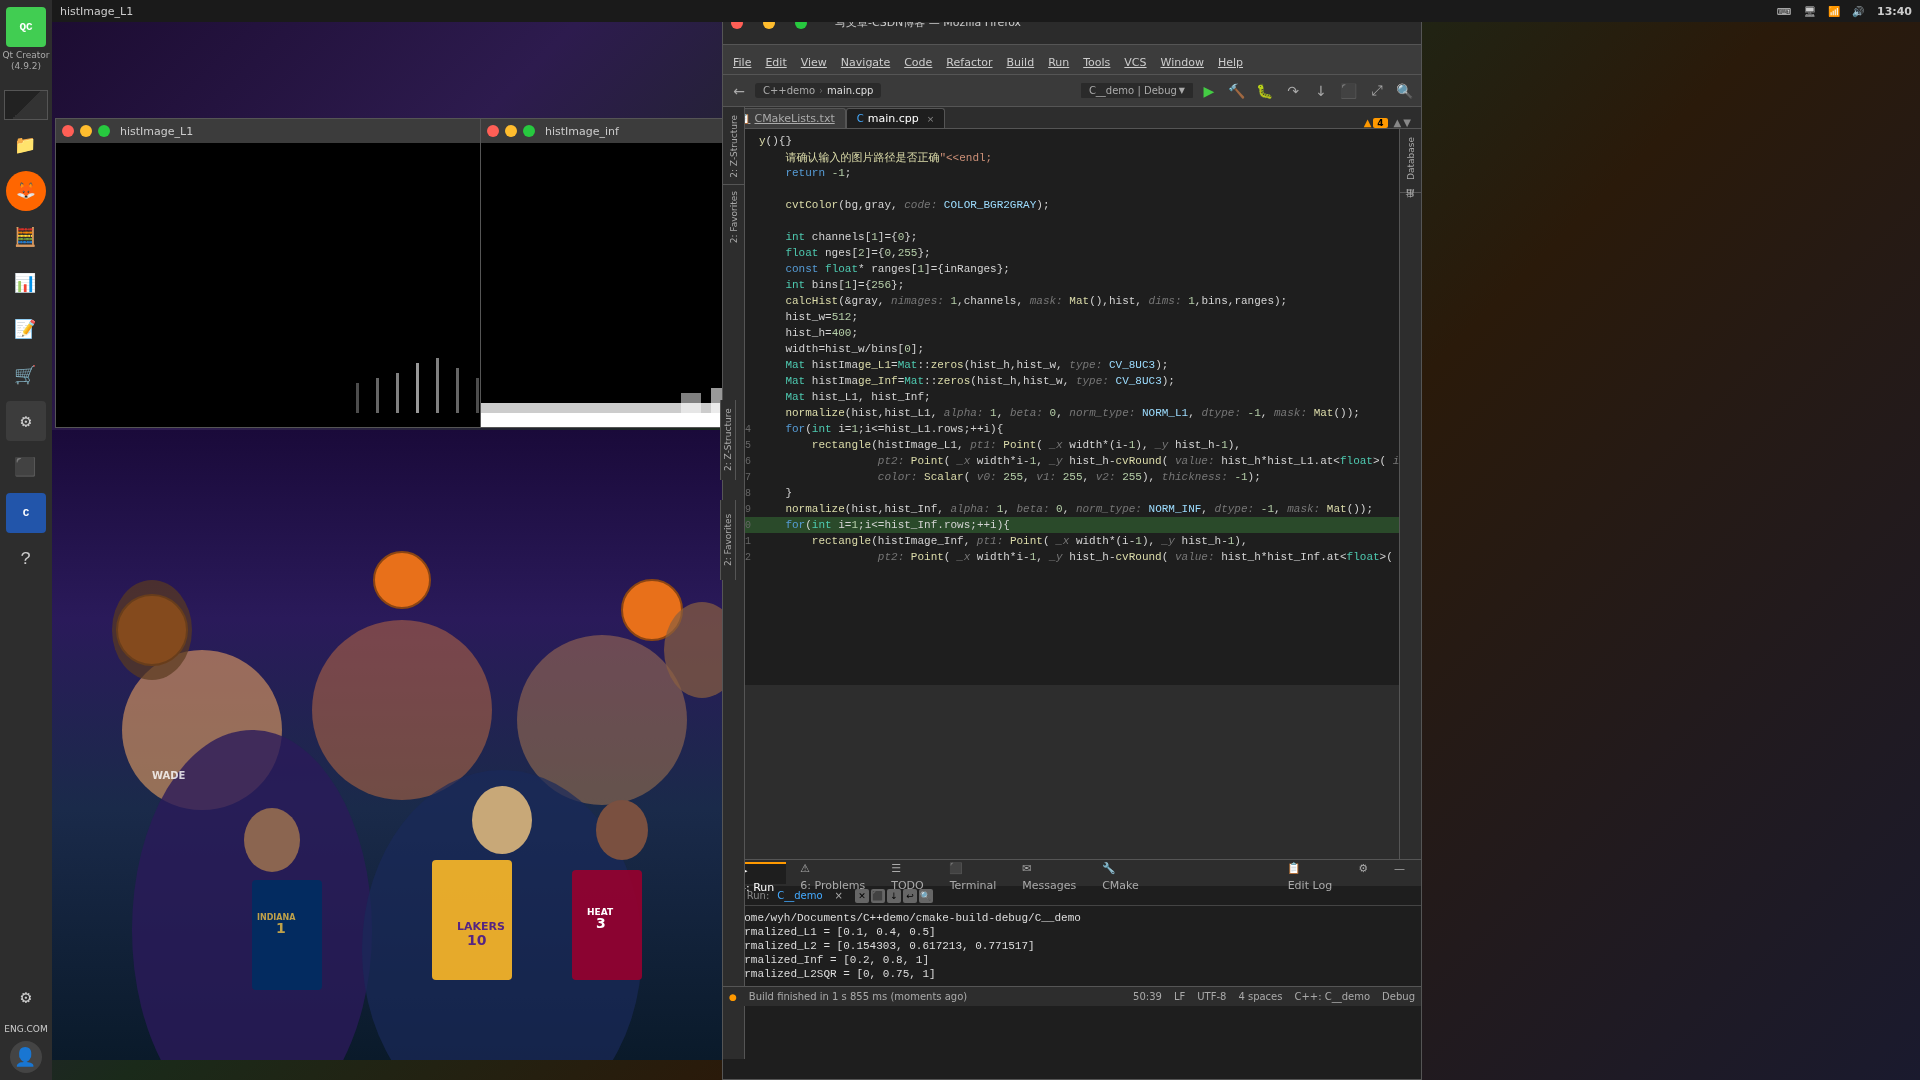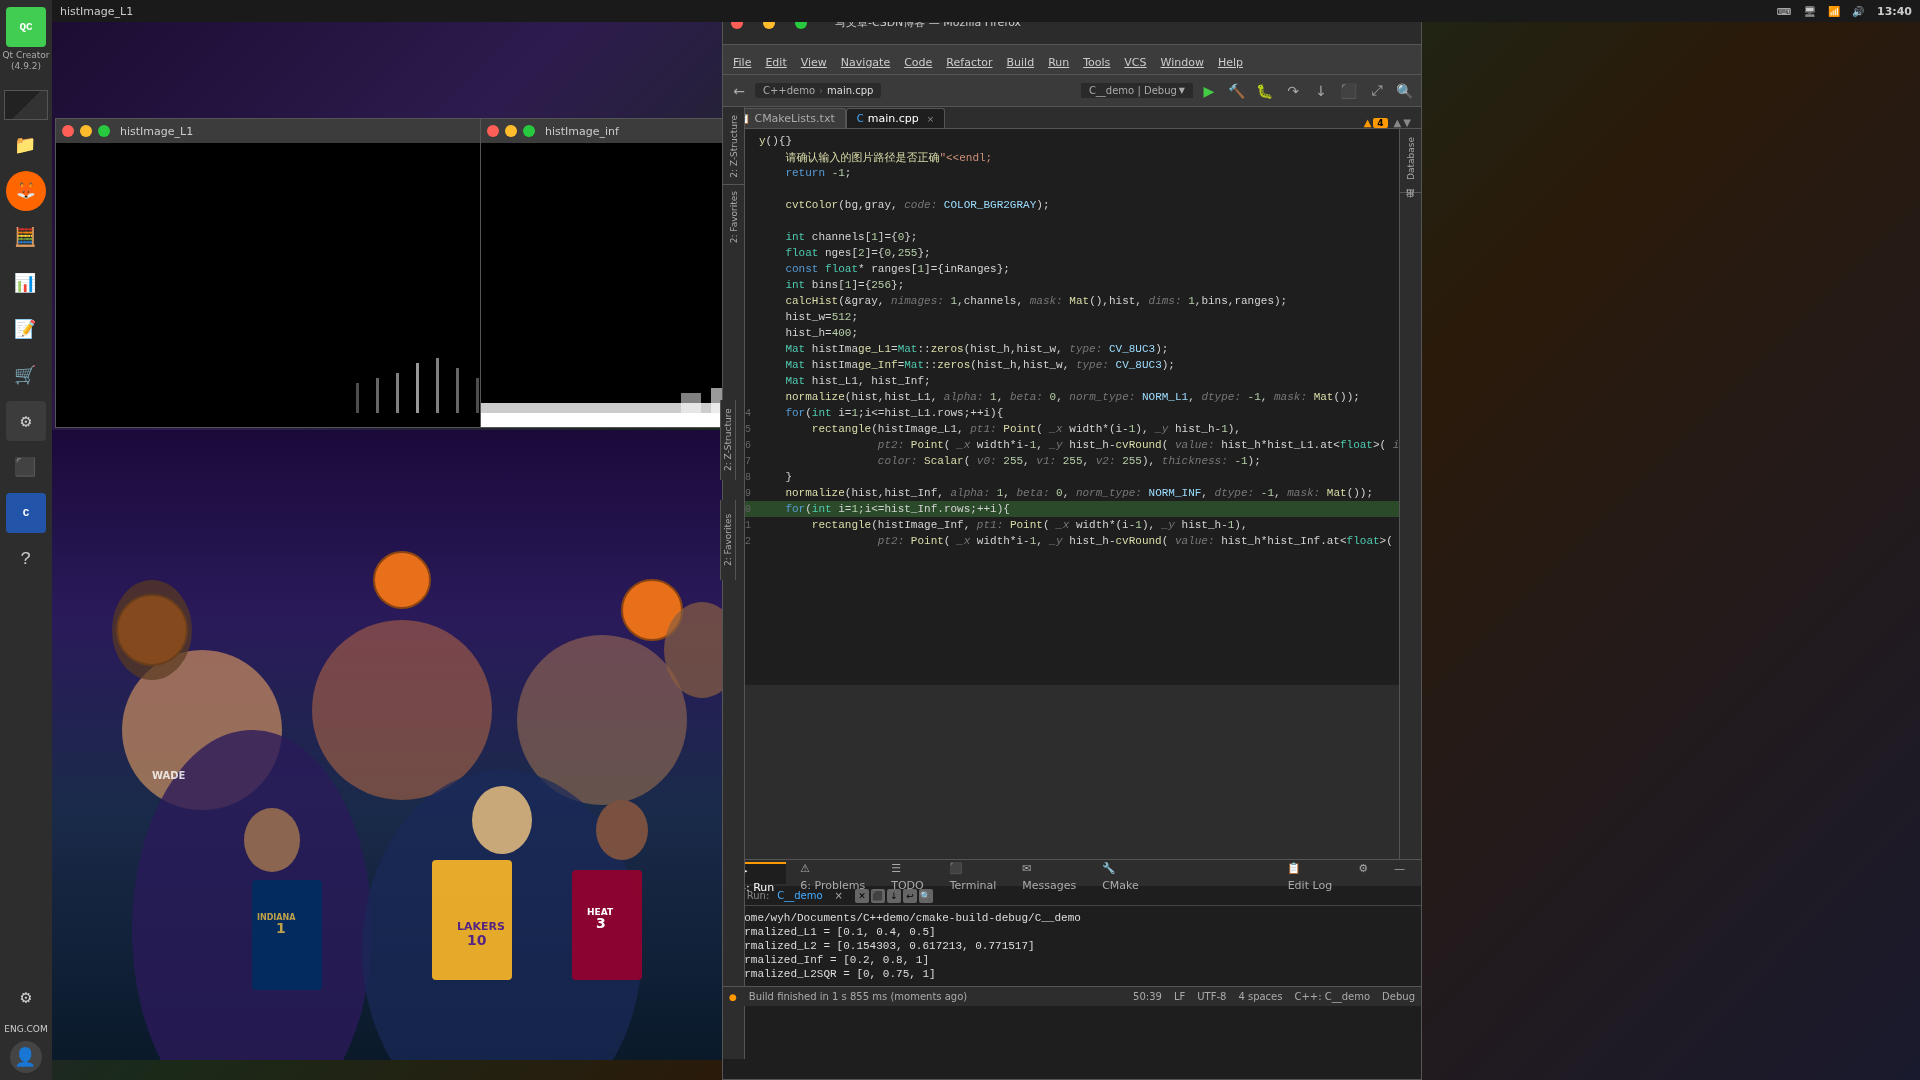--- a/index.html
+++ b/index.html
@@ -254,20 +254,21 @@
       gap: 4px;
     }
 
     .tab.active {
       background: #1e1e1e;
       color: #fff;
     }
     .tab.inactive {
       background: #3c3c3c;
       color: #aaa;
+      text-decoration: underline;
     }
 
     
     #code-editor {
       background: #1e1e1e;
       color: #d4d4d4;
       font-family: 'Courier New', monospace;
       font-size: 11px;
       padding: 4px 0;
       height: calc(100% - 220px);
@@ -820,20 +821,24 @@
 
         <div class="code-line">
           <span class="line-num"></span>
           <span class="code-content">    hist_w=<span class="num">512</span>;</span>
         </div>
 
         <div class="code-line">
           <span class="line-num"></span>
           <span class="code-content">    hist_h=<span class="num">400</span>;</span>
         </div>
+        <div class="code-line">
+          <span class="line-num"></span>
+          <span class="code-content">    width=hist_w/bins[<span class="num">0</span>];</span>
+        </div>
 
         <div class="code-line">
           <span class="line-num"></span>
           <span class="code-content">    <span class="type">Mat</span> histIma<span class="fn">ge_L1</span>=<span class="type">Mat</span>::<span class="fn">zeros</span>(hist_h,hist_w, <span class="hint">type:</span> <span class="var">CV_8UC3</span>);</span>
         </div>
 
         <div class="code-line">
           <span class="line-num"></span>
           <span class="code-content">    <span class="type">Mat</span> histIma<span class="fn">ge_Inf</span>=<span class="type">Mat</span>::<span class="fn">zeros</span>(hist_h,hist_w, <span class="hint">type:</span> <span class="var">CV_8UC3</span>);</span>
         </div>

